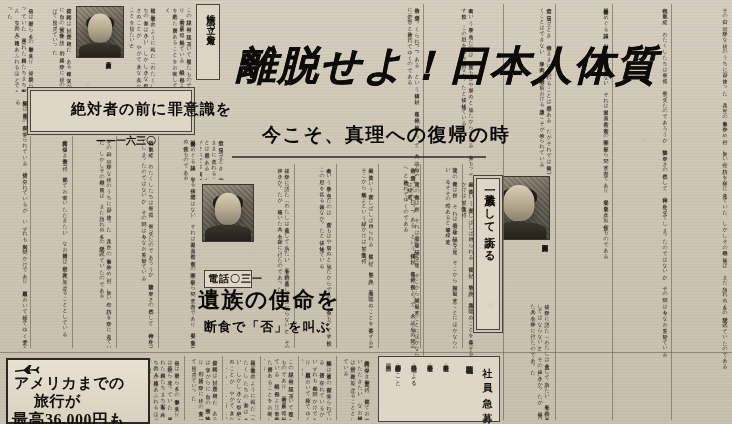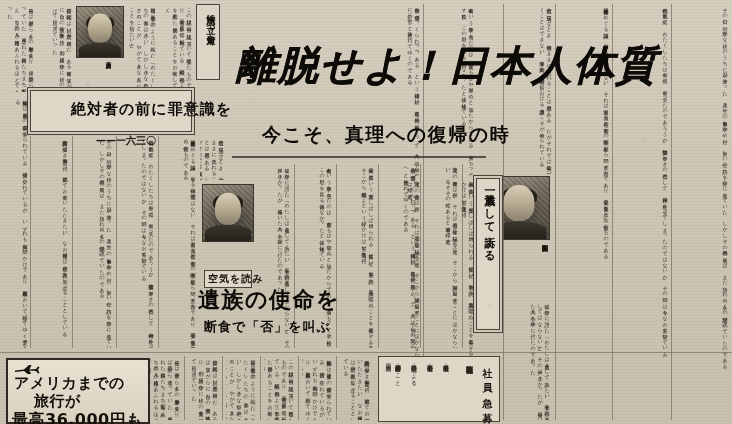--- a/index.html
+++ b/index.html
@@ -171,40 +171,40 @@
   <div class="vcol dense" style="left:120px;top:136px;width:34px;height:212px;">戦後の混乱を経て、わたくしたちは何を得て、何を失ったのであろうか。物質的な豊かさの代償として、精神の柱を失ってしまったのではないか。その問いは今もなお重く響いている。</div>
   <div class="rule-v" style="left:158px;top:136px;height:212px;"></div>
   <div class="vcol dense" style="left:162px;top:136px;width:34px;height:212px;">靖国神社法案をめぐる議論は、単なる法律の問題ではない。それは国家と個人、信仰と制度との関係を根本から問い直す営みであり、安易な妥協を許さぬ性質のものである。</div>
 
   <div class="photo" style="left:202px;top:184px;width:50px;height:56px;">
     <div class="hair"></div>
     <div class="face"></div>
     <div class="body"></div>
   </div>
   <div class="box" style="left:204px;top:270px;width:46px;height:16px;background:#ded7c7;"></div>
-  <div style="position:absolute;left:208px;top:272px;font-size:10px;font-weight:bold;letter-spacing:1px;color:#17130d;">空気を読み</div>
+  <div style="position:absolute;left:208px;top:272px;font-size:10px;font-weight:bold;letter-spacing:1px;color:#17130d;">電話〇三一</div>
 
   <div class="vcol dense" style="left:200px;top:136px;width:24px;height:44px;">遺族の立場に立つとき、感情のままに流されることは容易である。だがそれでは真実に近づくことはできない。冷静な判断と、絶対者の前における謙虚さこそが求められている。</div>
   <div class="vcol dense" style="left:256px;top:164px;width:34px;height:184px;">彼は静かに語った。「わたしは遺族として訴えたい。死者を政治の道具としてはならない」と。その声は小さかったが、会場にいた人々の心を確かに打ったのであった。</div>
   <div class="rule-v" style="left:294px;top:164px;height:184px;"></div>
   <div class="vcol dense" style="left:298px;top:164px;width:34px;height:184px;">断食という手段を選んだのは、言葉がもはや届かぬと感じたからである。身をもって示す以外に、この思いを伝える方法はなかったと彼は述懐している。</div>
   <div class="rule-v" style="left:336px;top:164px;height:184px;"></div>
   <div class="vcol dense" style="left:340px;top:164px;width:34px;height:184px;">日本人の体質という言葉がしばしば用いられる。集団に従い、空気を読み、異議を唱えぬことを美徳とする風土。そこから離脱せよという呼びかけは重い意味を持つ。</div>
   <div class="rule-v" style="left:378px;top:164px;height:184px;"></div>
   <div class="vcol dense" style="left:382px;top:164px;width:34px;height:184px;">虚偽の感情がつくられつつある、という指摘は鋭い。報道と儀礼の反復によって、人々の心は知らぬ間に一定の形へと鋳造されてゆくのである。</div>
   <div class="rule-v" style="left:420px;top:164px;height:184px;"></div>
   <div class="vcol dense" style="left:424px;top:164px;width:34px;height:184px;">真理への復帰とは何か。それは過去の正確な記憶に立ち返り、そこから誠実に出発し直すことにほかならない。今こそその時であると筆者は繰り返す。</div>
   <div class="rule-v" style="left:462px;top:164px;height:184px;"></div>
 
   <div class="headline" style="left:204px;top:318px;font-size:13px;line-height:17px;letter-spacing:1px;">断食で「否」を叫ぶ</div>
   <div class="headline" style="left:198px;top:286px;font-size:22px;line-height:28px;letter-spacing:1.5px;">遺族の使命を</div>
 
   <div class="rule-h" style="left:0px;top:352px;width:732px;"></div>
 
-  <div class="ad" style="left:6px;top:358px;width:140px;height:62px;">
+  <div class="ad" style="left:6px;top:358px;width:140px;height:62px;font-family:Liberation Serif, serif;">
     <svg class="plane" viewBox="0 0 52 20" style="left:6px;top:4px;">
       <path d="M2 13 L20 11 L30 2 L35 2 L31 11 L44 10 L48 5 L51 6 L48 12 L51 18 L48 19 L44 14 L31 13 L35 22 L30 22 L20 14 L2 16 Z" fill="#17130d"></path>
     </svg>
     <div class="ad-title" style="position:absolute;left:6px;top:14px;font-size:15px;letter-spacing:0.5px;">アメリカまでの</div>
     <div class="ad-title" style="position:absolute;left:26px;top:32px;font-size:15px;letter-spacing:0.5px;">旅行が</div>
     <div class="ad-title" style="position:absolute;left:4px;top:50px;font-size:16px;letter-spacing:0.5px;">最高36,000円も</div>
   </div>
 
   <div class="vcol dense" style="left:150px;top:356px;width:30px;height:64px;">会合には全国から多くの参加者が集まり、席は早朝から埋まっていた。用意された資料はたちまち配布を終え、立ち見の人々が通路にあふれるほどであった。</div>
   <div class="rule-v" style="left:184px;top:356px;height:64px;"></div>

